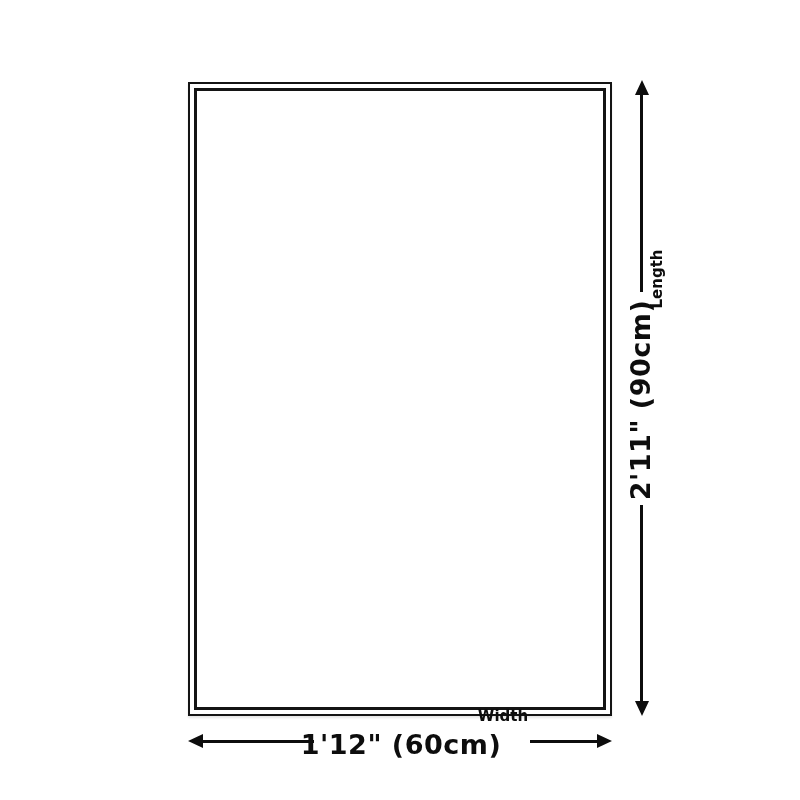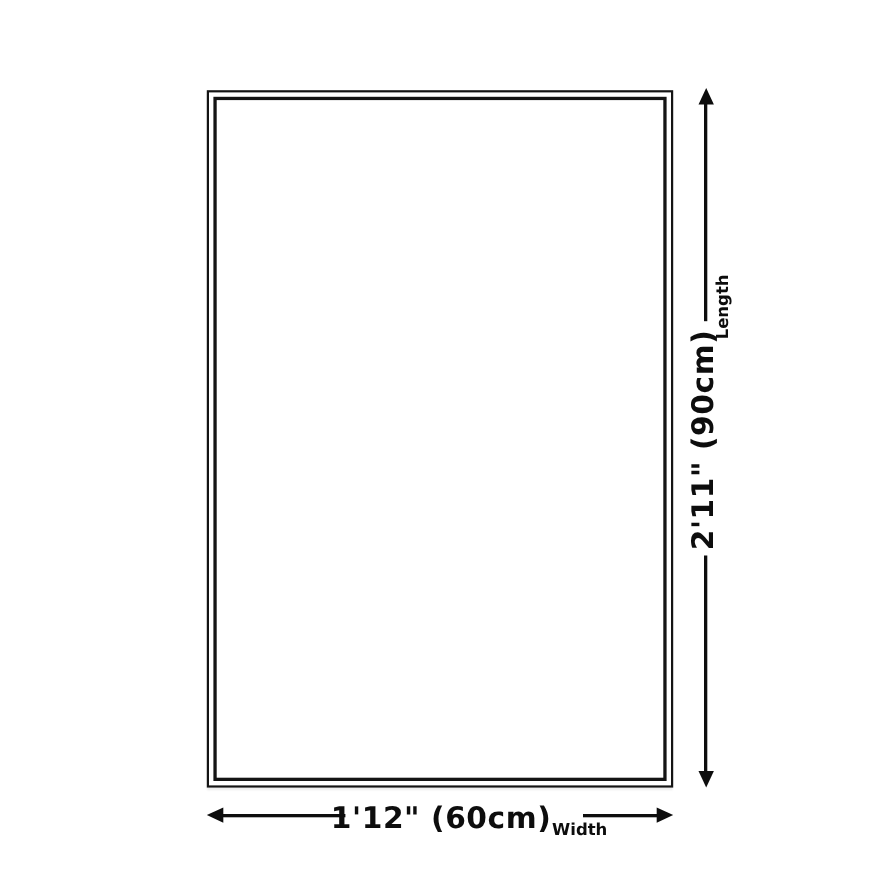--- a/index.html
+++ b/index.html
@@ -98,23 +98,22 @@
   }
   .length-axis {
     left: 657px; top: 279px;
     transform: translate(-50%, -50%) rotate(-90deg);
   }
   .width-value {
     left: 401px; top: 744px;
     transform: translate(-50%, -50%);
   }
   .width-axis {
-    left: 503px; top: 754px;
+    left: 503px; top: 716px;
     transform: translate(-50%, -50%);
-    margin-left: 24px;
   }
 </style>
 </head>
 <body>
 
 <div id="canvas">
 
   <div class="rug-outer">
     <div class="rug-inner"></div>
   </div>

